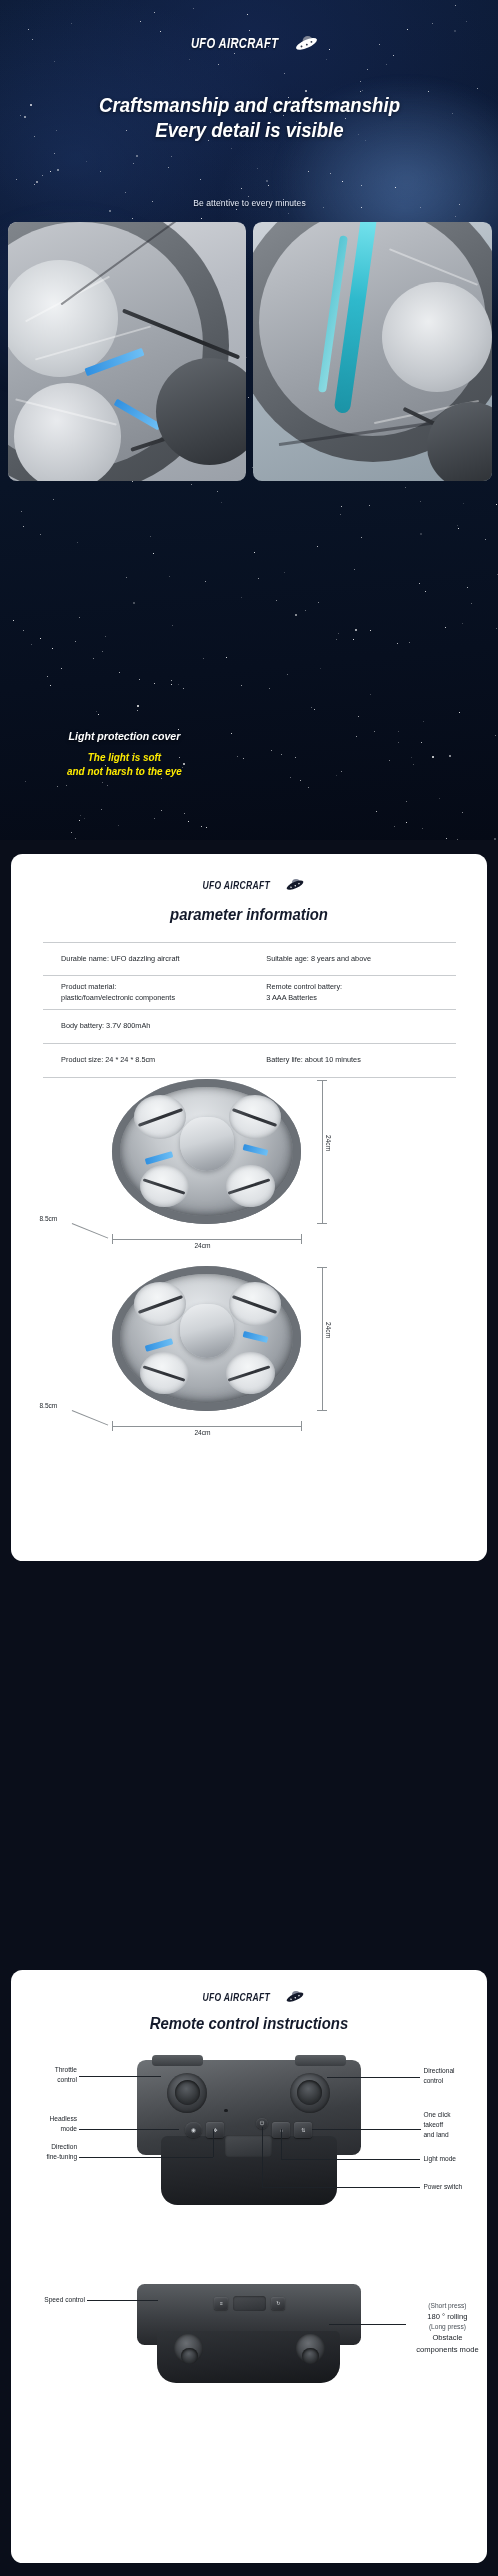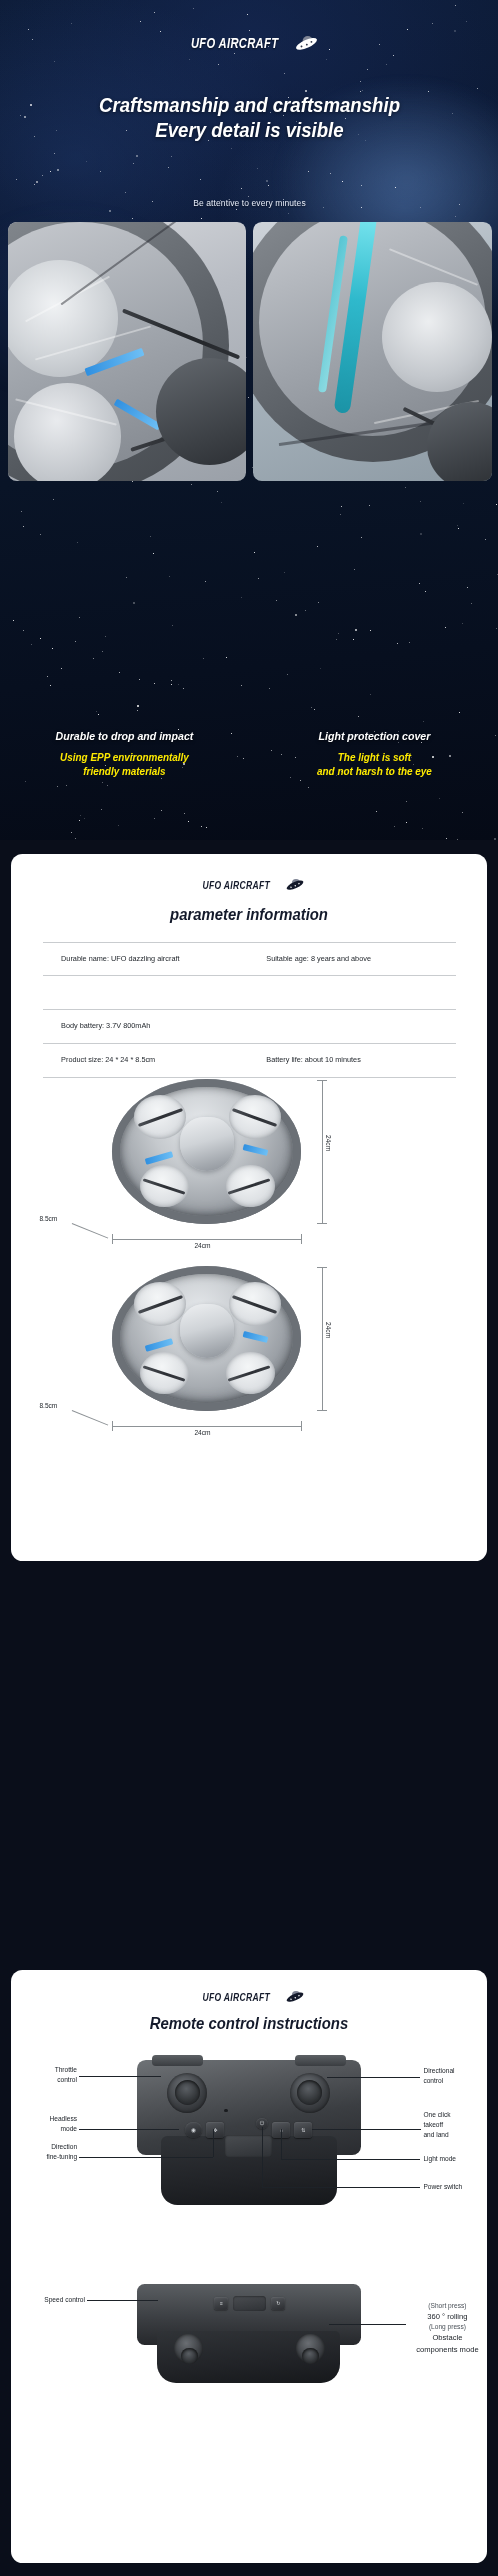--- a/index.html
+++ b/index.html
@@ -600,27 +600,20 @@
     <div class="panel-line" style="left:133px; top:44px; width:95px; height:1.9px; transform:rotate(22deg);"></div>
     <div class="panel-line" style="left:120px; top:189px; width:107px; height:1.9px; transform:rotate(-12deg);"></div>
     <div class="dark-line" style="left:25px; top:208px; width:189px; height:2.5px; transform:rotate(-8deg);"></div>
     <div class="blade" style="left:145px; top:208px; width:107px; transform:rotate(26deg);"></div>
     <div class="hull-ring" style="left:174px; top:180px; width:88px; height:88px; background:linear-gradient(160deg,#5f646a,#383c41 70%,#282b2f);"></div>
   </div>
 </div>
 
 <div class="caps">
   <div class="cap">
-    <div class="cap-title">Durable to drop and impact</div>
-    <div class="cap-sub">
-      <div>Using EPP environmentally</div>
-      <div>friendly materials</div>
-    </div>
-  </div>
-  <div class="cap">
     <div class="cap-title">Light protection cover</div>
     <div class="cap-sub">
       <div>The light is soft</div>
       <div>and not harsh to the eye</div>
     </div>
   </div>
 </div>
 
 <div class="card">
 
@@ -640,20 +633,22 @@
   </div>
 
   <div class="card-title">parameter information</div>
 
   <div class="spec">
     <div class="spec-row">
       <div class="spec-cell">Durable name: UFO dazzling aircraft</div>
       <div class="spec-cell r">Suitable age: 8 years and above</div>
     </div>
     <div class="spec-row">
+      <div class="spec-cell">Product material:<br>plastic/foam/electronic components</div>
+      <div class="spec-cell r">Remote control battery:<br>3 AAA Batteries</div>
     </div>
     <div class="spec-row">
       <div class="spec-cell">Body battery: 3.7V 800mAh</div>
     </div>
     <div class="spec-row">
       <div class="spec-cell">Product size: 24 * 24 * 8.5cm</div>
       <div class="spec-cell r">Battery life: about 10 minutes</div>
     </div>
   </div>
 
@@ -815,19 +810,19 @@
   </div>
 
   <div class="lead" style="left:76px; top:330px; width:71px;"></div>
   <div class="rc-label l" style="left:12.6px; top:325px; width:61px;">
     <div>Speed control</div>
   </div>
 
   <div class="lead" style="left:318px; top:354px; width:77px;"></div>
   <div class="rc-label" style="left:398px; top:331px; width:76px; text-align:center;">
     <div class="muted">(Short press)</div>
-    <div style="font-size:7.6px;">360 ° rolling</div>
+    <div style="font-size:7.6px;">180 ° rolling</div>
     <div class="muted">(Long press)</div>
     <div style="font-size:7.6px;">Obstacle</div>
     <div style="font-size:7.6px;">components mode</div>
   </div>
 </div>
 
 
 </body></html>

